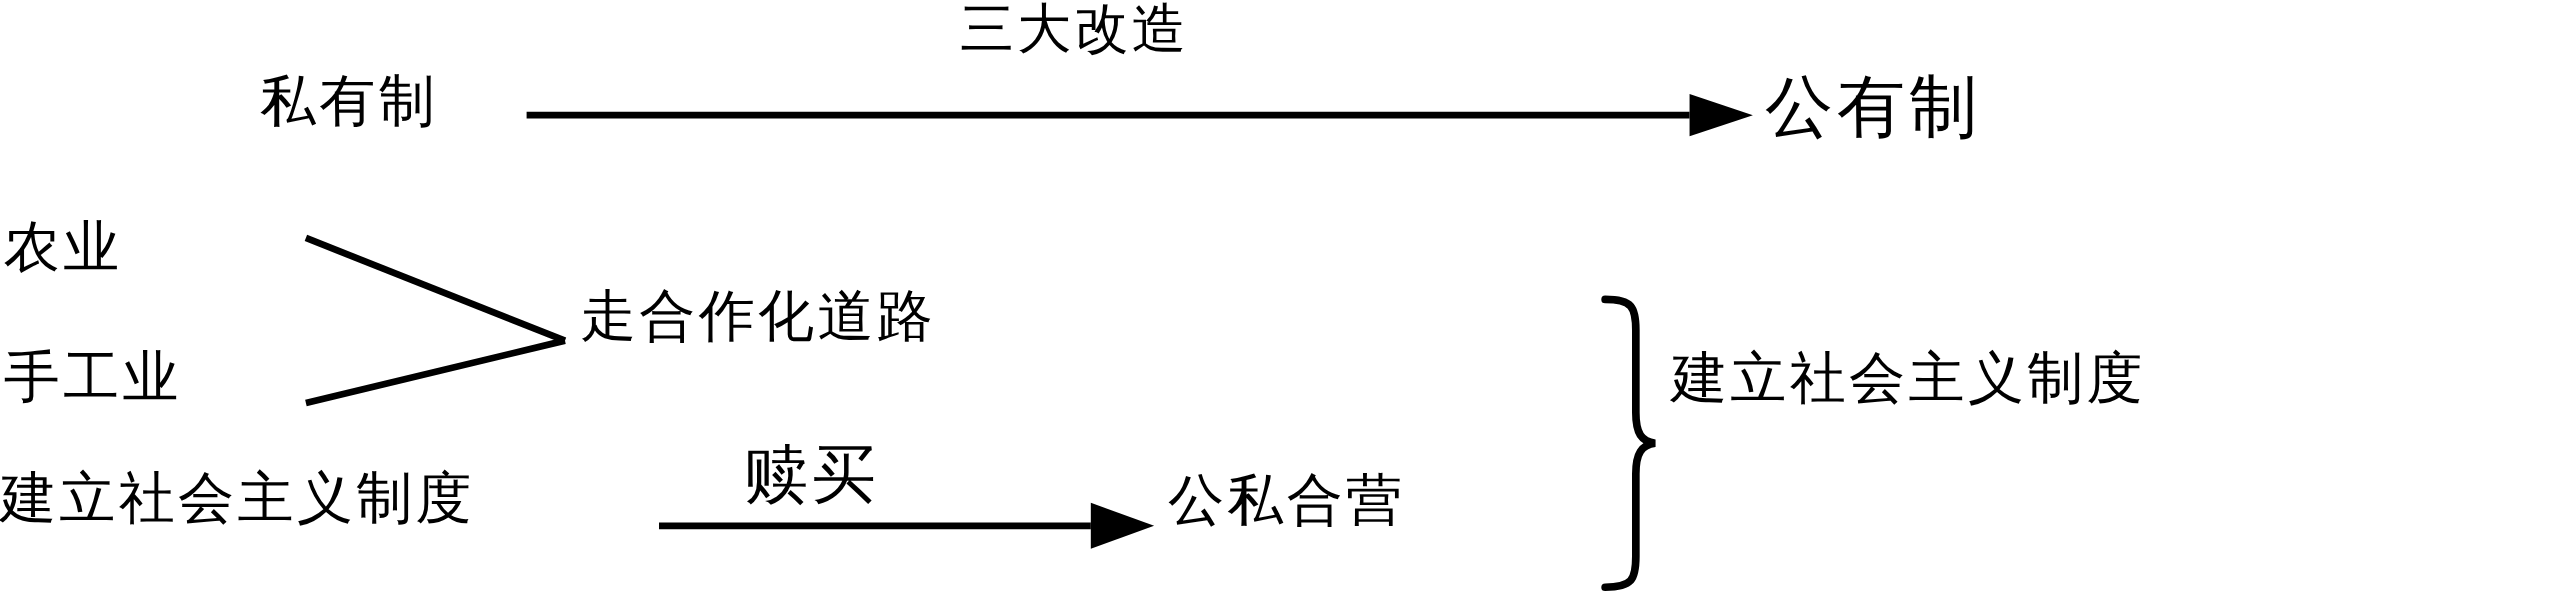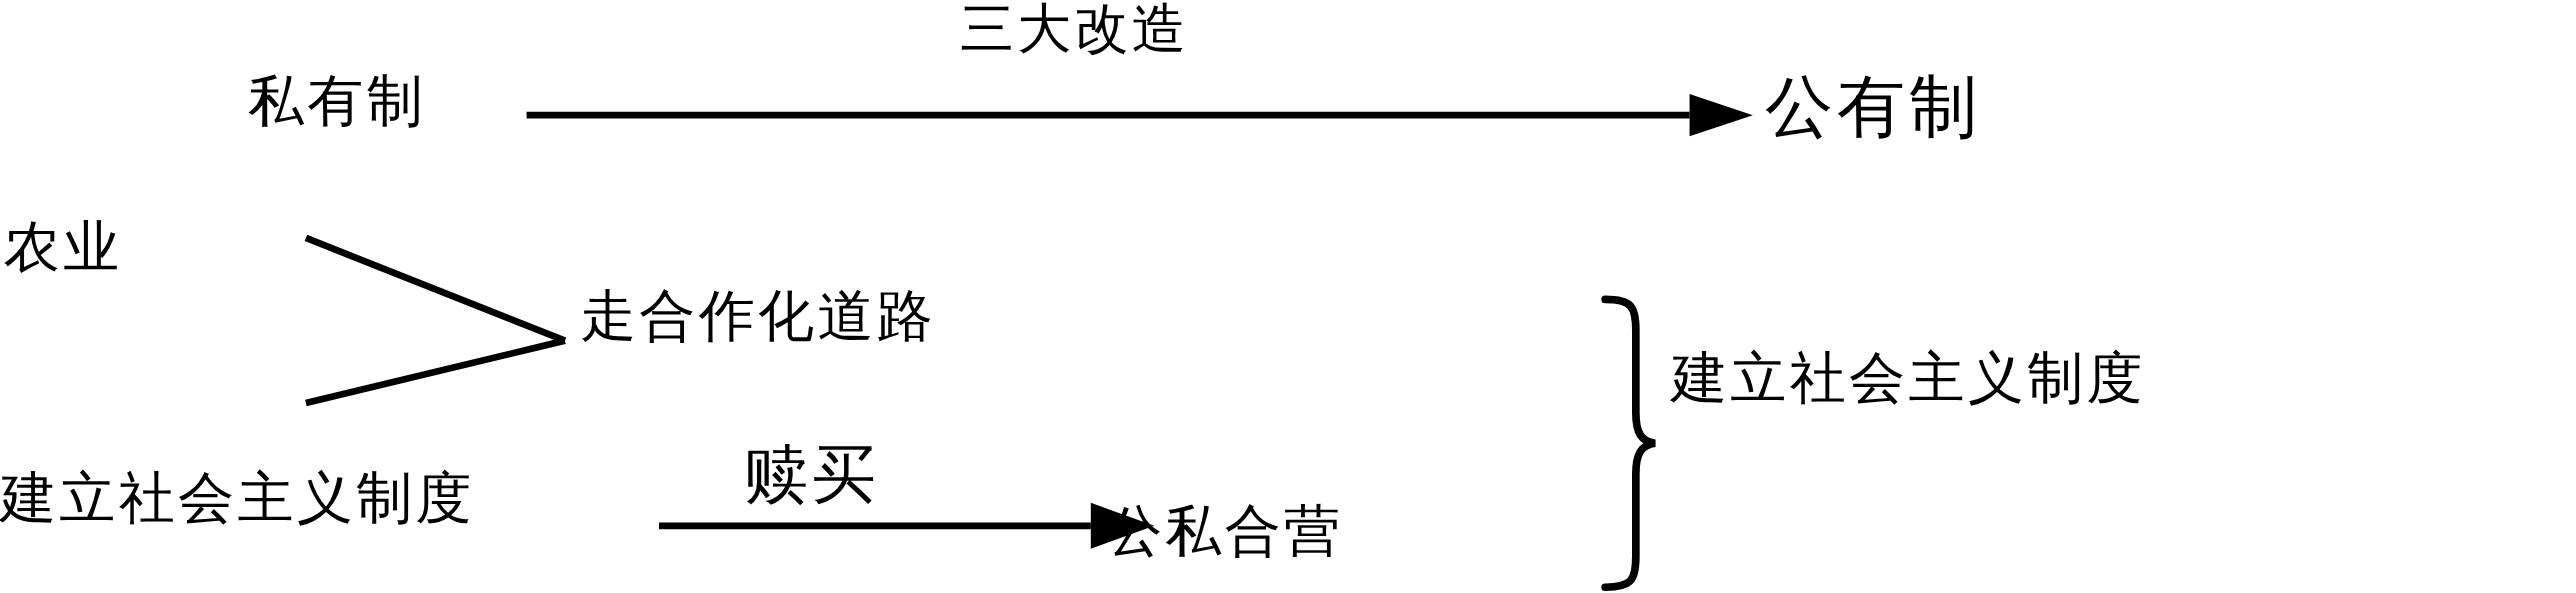--- a/index.html
+++ b/index.html
@@ -25,21 +25,21 @@
     line-height: 1;
   }
 
   
   #label-three-transformations {
     left: 960px;
     top: 1.9px;
     font-size: 54px;
   }
   #label-private-ownership {
-    left: 248px;
+    left: 260px;
     top: 73px;
     font-size: 56px;
   }
   #label-public-ownership {
     left: 1765px;
     top: 73px;
     font-size: 68px;
   }
 
   
@@ -65,24 +65,23 @@
     left: 0px;
     top: 470px;
     font-size: 56px;
   }
   #label-redemption {
     left: 744px;
     top: 442px;
     font-size: 64px;
   }
   #label-joint-operation {
-    left: 1106px;
+    left: 1168px;
     top: 472px;
     font-size: 56px;
-    margin-top: 31px;
   }
 
   
   #outcome-block {
     position: absolute;
     left: 1671px;
     top: 338px;
     font-size: 56px;
     line-height: 1.18;
     margin-top: 12px;
@@ -134,20 +133,21 @@
   </svg>
 
   <div class="cn" id="label-three-transformations">三大改造</div>
 
   <div class="cn" id="label-private-ownership">私有制</div>
 
   <div class="cn" id="label-public-ownership">公有制</div>
 
   <div class="cn" id="label-agriculture">农业</div>
 
+  <div class="cn" id="label-handicraft">手工业</div>
 
   <div class="cn" id="label-cooperative-path">走合作化道路</div>
 
   <div class="cn" id="label-capitalist-industry">建立社会主义制度</div>
 
   <div class="cn" id="label-redemption">赎买</div>
 
   <div class="cn" id="label-joint-operation">公私合营</div>
 
   <div id="outcome-block">

